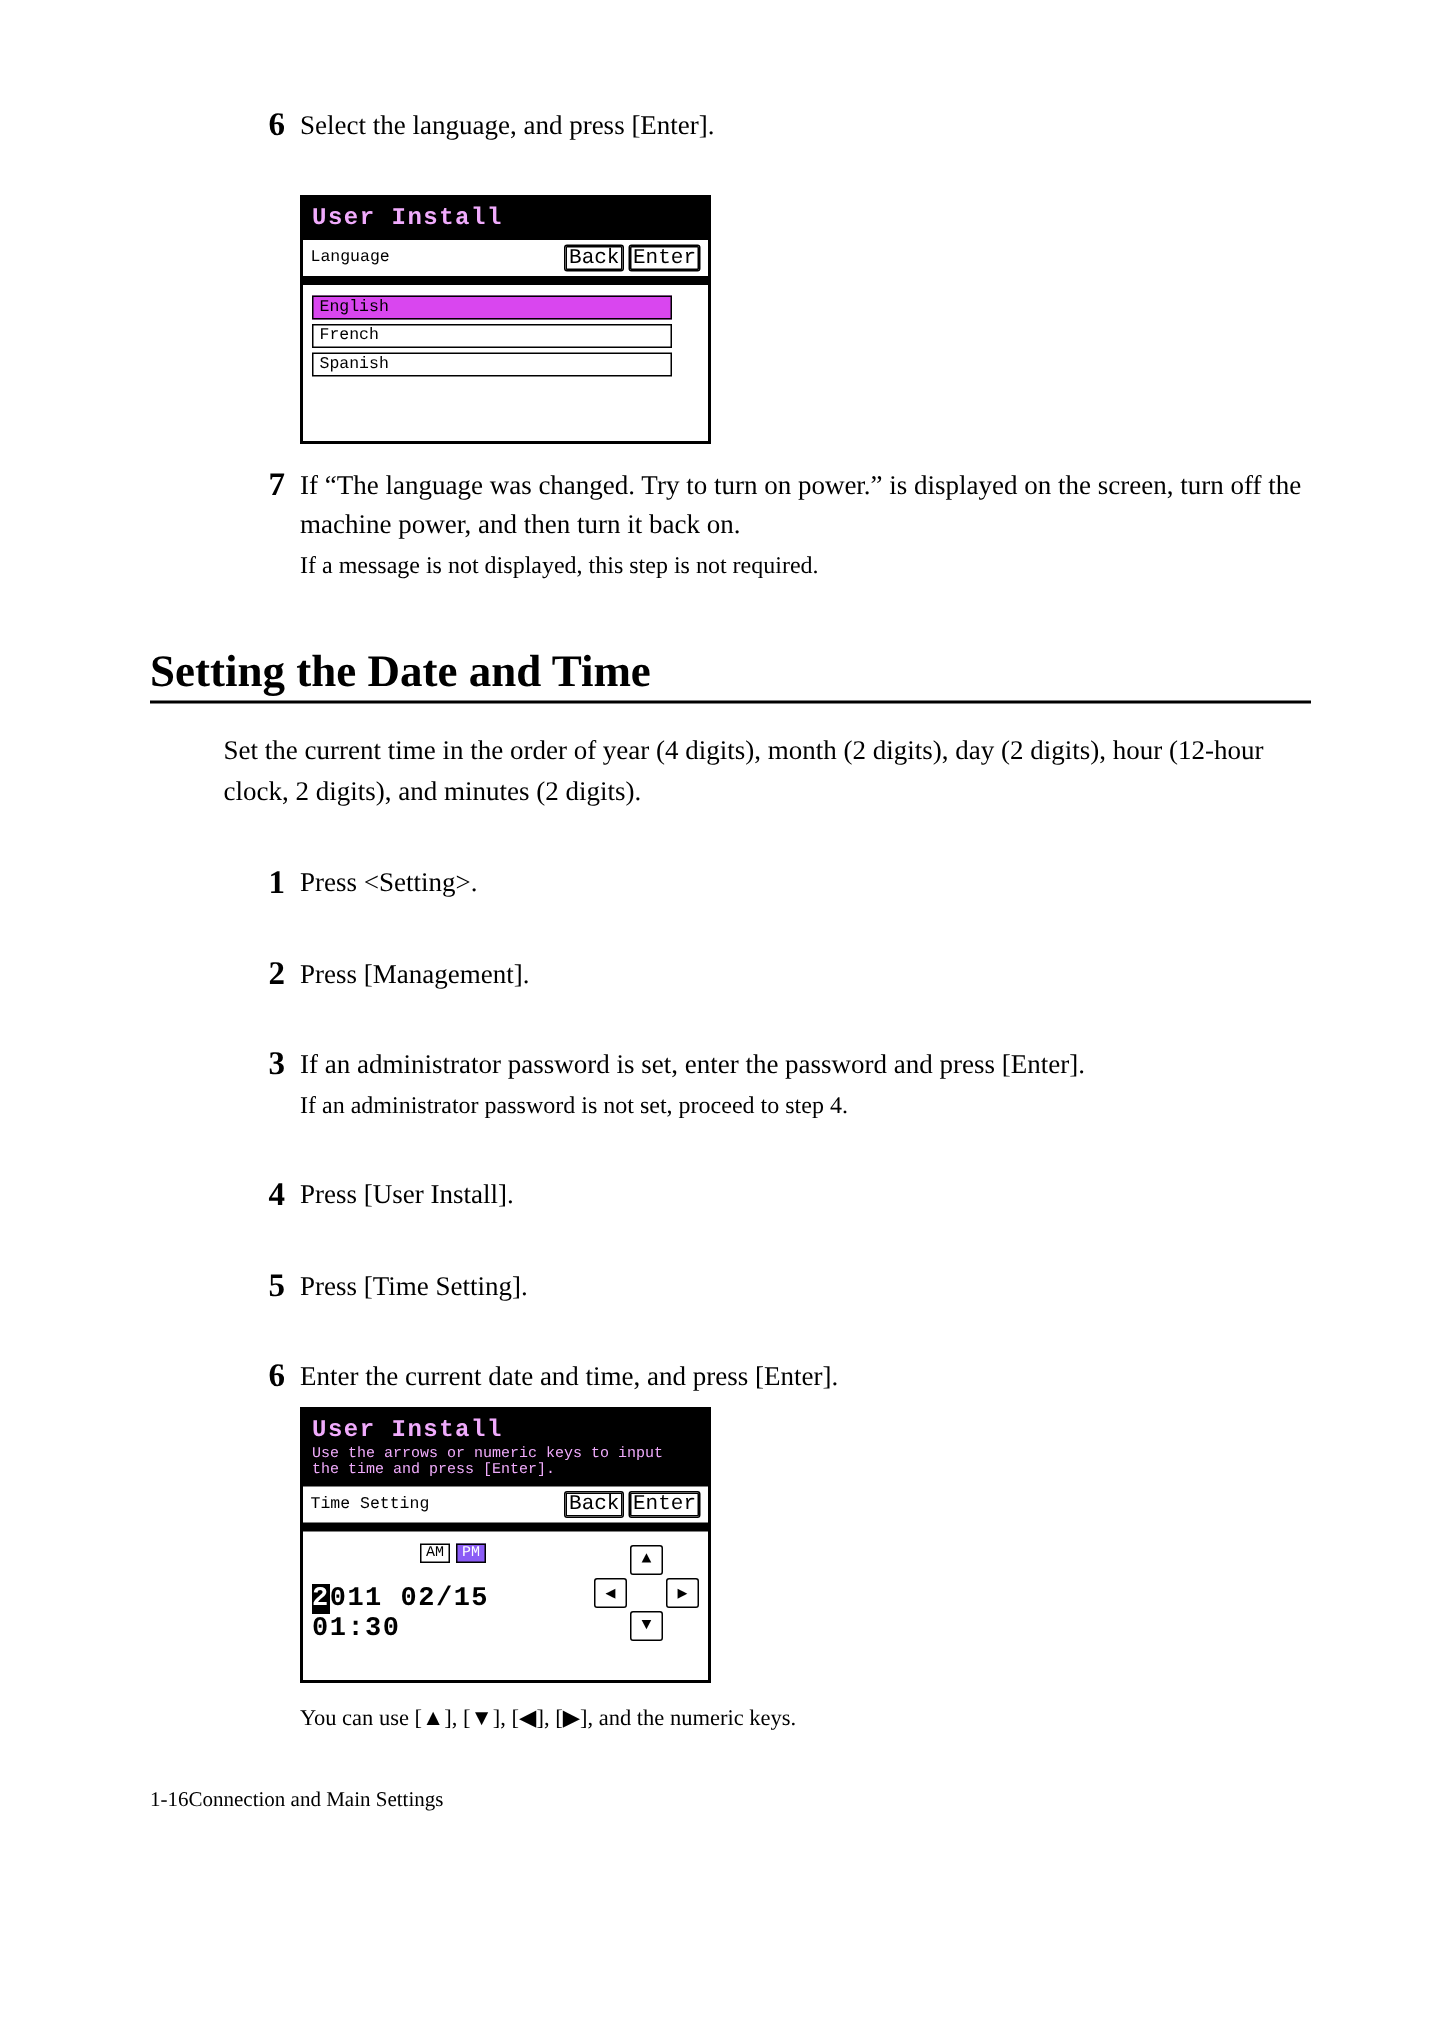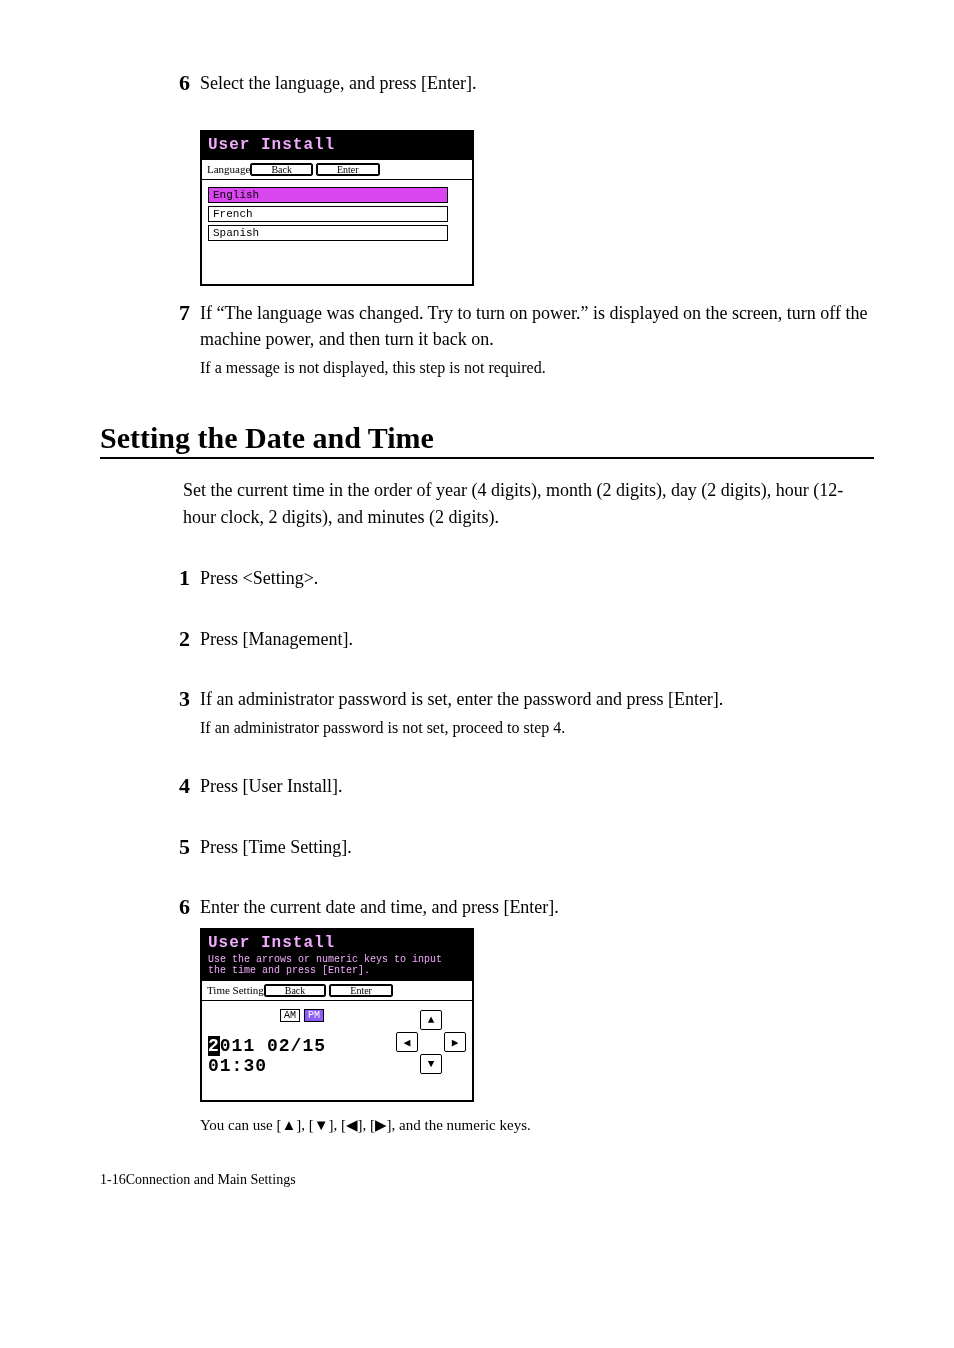--- a/index.html
+++ b/index.html
@@ -56,31 +56,30 @@
     font-weight:bold;
     letter-spacing:1px;
     margin-bottom:1px;
   }
   .lcd-sub{
     font-size:10px;
   }
   .lcd-bar{
     display:flex;
     align-items:center;
-    justify-content:flex-start;
+    justify-content:space-between;
     padding:3px 5px;
     font-size:11px;
-    border-bottom:1px solid #000000;
-    font-family:Liberation Serif, serif;
+    border-bottom:6px solid #000000;
   }
   .lcd-btns{display:flex;gap:3px;}
   .lcd-btn{
     border:1.5px solid #000;
-    padding:0 20px;
-    font-size:10px;
+    padding:0 2px;
+    font-size:14px;
     border-radius:2px;
     box-shadow:0 0 0 1px #000 inset;
   }
   .lcd-list{
     padding:4px 6px 40px 6px;
   }
   .lcd-item{
     border:1px solid #000;
     padding:1px 4px;
     margin:3px 18px 3px 0;
@@ -137,21 +136,21 @@
     font-size:30px;
     margin:42px 0 2px 0;
   }
   .rule{
     border-bottom:2.5px solid #000;
     margin-bottom:18px;
   }
   .intro{
     font-size:18px;
     line-height:1.5;
-    margin:0 0 34px 83px;
+    margin:0 0 34px 49px;
   }
   .footnote{
     font-size:15px;
     margin:8px 0 0 100px;
   }
   .footer{
     font-size:14px;
     margin-top:38px;
     display:flex;
     gap:0;

